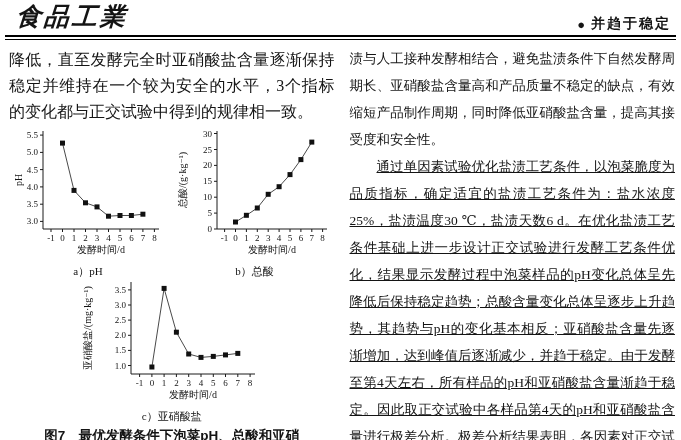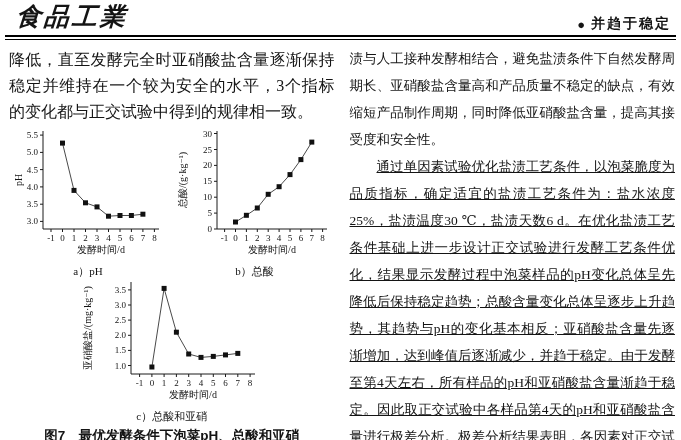--- a/index.html
+++ b/index.html
@@ -223,21 +223,21 @@
                   <rect class="marker" x="82.6" y="7.9" width="5" height="5"></rect>
                   <rect class="marker" x="94.9" y="51.7" width="5" height="5"></rect>
                   <rect class="marker" x="107.2" y="73.5" width="5" height="5"></rect>
                   <rect class="marker" x="119.5" y="76.9" width="5" height="5"></rect>
                   <rect class="marker" x="131.8" y="75.9" width="5" height="5"></rect>
                   <rect class="marker" x="144.0" y="74.4" width="5" height="5"></rect>
                   <rect class="marker" x="156.3" y="72.9" width="5" height="5"></rect>
                   <text class="axlabel" x="114" y="120" text-anchor="middle">发酵时间/d</text>
                   <text class="axlabel" transform="translate(12,50) rotate(-90)" text-anchor="middle">亚硝酸盐/(mg·kg⁻¹)</text>
                 </svg></div>
-            <div class="chart-caption">c）总酸和亚硝</div>
+            <div class="chart-caption">c）亚硝酸盐</div>
           </div>
         </div>
         <figcaption class="fig-caption">
           <div>图7　最优发酵条件下泡菜pH、总酸和亚硝</div>
           <div>酸盐的变化情况</div>
         </figcaption>
       </figure>
     </section>
 
     <section class="col right-col">

